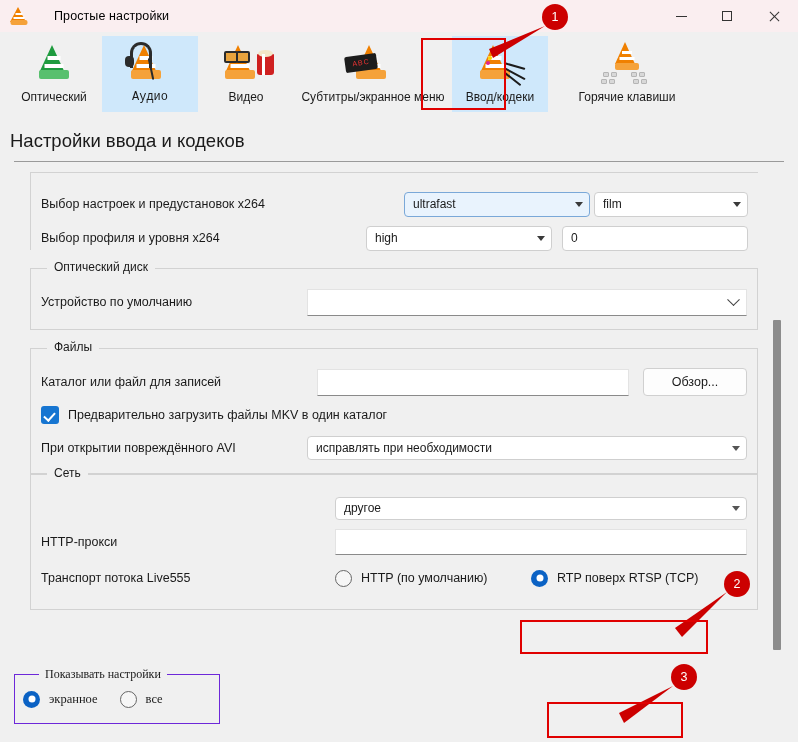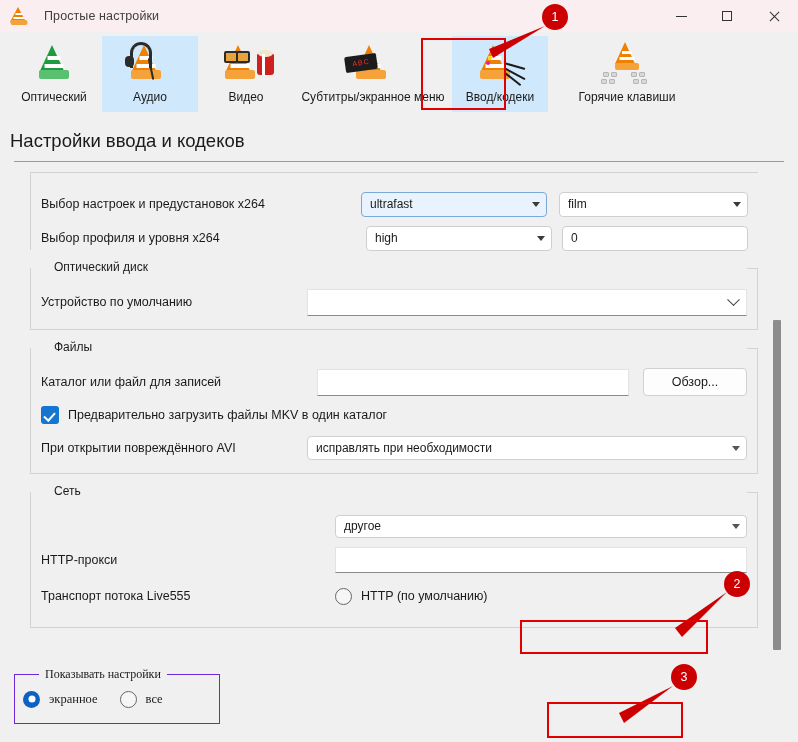--- a/index.html
+++ b/index.html
@@ -15,21 +15,21 @@
 
   
   .titlebar {
     height: 32px; width: 100%;
     background: #faeef0;
     display: flex; align-items: center;
     position: relative;
   }
   .title-icon { width: 18px; height: 18px; margin-left: 10px; position: relative; }
   .title-text {
-    font-size: 12.5px; margin-left: 16px; color: #404040;
+    font-size: 12.5px; margin-left: 26px; color: #000000;
     letter-spacing: .1px;
   }
   .winbtns { position:absolute; right:0; top:0; height:32px; display:flex; }
   .winbtn {
     width: 46px; height: 32px; display:flex; align-items:center; justify-content:center;
     font-size: 13px; color:#1a1a1a; font-family:"Liberation Sans", sans-serif;
   }
   .winbtn.close { width: 48px; }
   .glyph-min { display:block; width:11px; height:1px; background:#333; }
   .glyph-max { display:block; width:10px; height:10px; border:1px solid #333; }
@@ -48,21 +48,21 @@
     padding-left: 6px; padding-top: 4px;
     position: relative;
   }
   .tbitem {
     width: 96px; height: 76px;
     display:flex; flex-direction:column; align-items:center; justify-content:flex-start;
     padding-top: 6px;
     position: relative;
   }
   .tbitem.wide { width: 158px; }
-  .tbitem.sel { background:#cfe8fb; }
+  .tbitem.sel { background:#cfe8fb;font-family:Liberation Mono, monospace; }
   .tbitem .ico { height: 44px; width: 52px; position: relative; }
   .tbitem .lbl {
     font-size: 12px; margin-top: 4px; white-space: nowrap; color:#1a1a1a;
   }
 
   
   .cone { position:absolute; left:50%; top:3px; transform:translateX(-50%); width:30px; height:34px; }
   .cone .body {
     position:absolute; left:0; bottom:6px; width:0; height:0;
     border-left:13px solid transparent; border-right:13px solid transparent;
@@ -148,21 +148,21 @@
   }
   .inner { position:relative; padding: 10px 26px 0 16px; }
 
   .fieldset {
     border: 1px solid #d2d2d2;
     border-top: none;
     margin: 0 0 0 0;
     position: relative;
   }
   .fs-top {
-    display:flex; align-items:flex-end; height:1px; position:relative; top:0;flex-direction:column;
+    display:flex; align-items:center; height:1px; position:relative; top:0;
   }
   .fs-legend {
     position:absolute; top:-8px; left:16px; background:#f0f0f0;
     padding: 0 7px; font-size:12px; color:#1a1a1a; white-space:nowrap;
   }
   .fs-line-left { width:10px; height:1px; background:#d2d2d2; }
   .fs-line-right { flex:1; height:1px; background:#d2d2d2; }
   .fs-body { padding: 10px 10px 12px 10px; }
 
   .row {
@@ -400,21 +400,21 @@
   <div class="inner">
 
     <div style="border-top:1px solid #d2d2d2;border-left:1px solid #d2d2d2;height:78px;position:relative;padding:14px 10px 0 10px;">
       <div class="row">
         <div class="lab">Выбор настроек и предустановок x264</div>
         <div class="spacer"></div>
         <div class="combo focus" style="width:186px;">
           <span>ultrafast</span>
           <i class="arrow"></i>
         </div>
-        <div class="combo" style="width:189px;margin-left:12px;">
+        <div class="combo" style="width:154px;margin-left:4px;">
           <span>film</span>
           <i class="arrow"></i>
         </div>
       </div>
       <div class="row">
         <div class="lab">Выбор профиля и уровня x264</div>
         <div class="spacer"></div>
         <div class="combo" style="width:186px;">
           <span>high</span>
           <i class="arrow"></i>
@@ -468,21 +468,21 @@
           <div class="lab">При открытии повреждённого AVI</div>
           <div class="spacer"></div>
           <div class="combo thin-arrow" style="width:440px;height:24px;">
             <span>исправлять при необходимости</span>
             <i class="arrow"></i>
           </div>
         </div>
       </div>
     </div>
 
-    <div class="fieldset" style="margin-top:18px;">
+    <div class="fieldset" style="">
       <div class="fs-top">
           <span class="fs-line-left"></span>
           <span class="fs-line-right"></span>
         <span class="fs-legend">Сеть</span>
       </div>
       <div class="fs-body" style="padding-top:16px;padding-bottom:12px;">
         <div class="row">
           <div class="spacer"></div>
           <div class="combo thin-arrow" style="width:412px;height:23px;">
             <span>другое</span>
@@ -497,20 +497,24 @@
           </div>
         </div>
         <div class="row" style="min-height:38px;">
           <div class="lab">Транспорт потока Live555</div>
           <div class="spacer"></div>
           <div style="display:flex;align-items:flex-end;width:412px;">
             <div style="display:flex;align-items:center;width:196px;">
               <div class="radio"></div>
               <div class="radiolabel">HTTP (по умолчанию)</div>
             </div>
+            <div style="display:flex;align-items:center;">
+              <div class="radio on"></div>
+              <div class="radiolabel">RTP поверх RTSP (TCP)</div>
+            </div>
           </div>
         </div>
       </div>
     </div>
 
   </div>
 
   <div class="scrollbar">
     <div class="scroll-track"></div>
     <div class="scroll-thumb" style="top:158px;height:330px;"></div>

